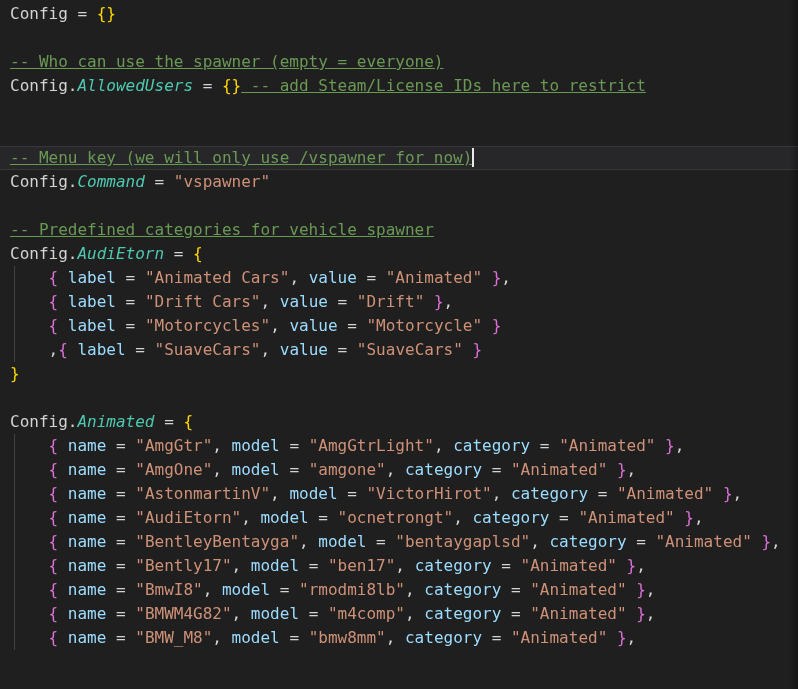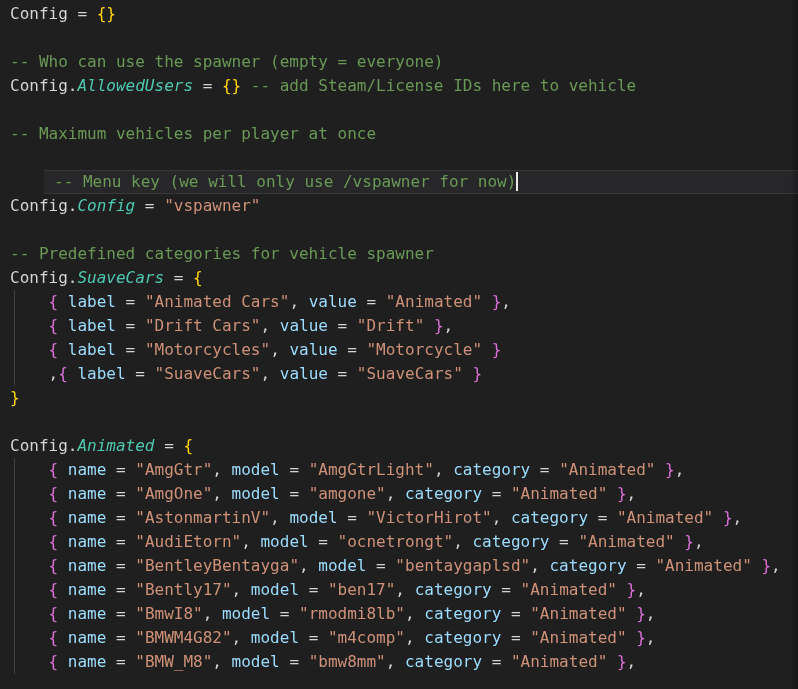--- a/index.html
+++ b/index.html
@@ -26,31 +26,30 @@
     line-height: 24px;
     font-size: 16px;
     white-space: pre;
     padding-left: 10px;
     color: var(--default, #d4d4d4);
   }
   .line.current {
     background: var(--current-line-bg, #27272a);
     box-shadow: inset 0 1px 0 var(--current-line-border, #38383a),
                 inset 0 -1px 0 var(--current-line-border, #38383a);
-    margin-left: 44px;
   }
   .line.guided::before {
     content: "";
     position: absolute;
     left: 14px; top: 0; bottom: 0;
     width: 1px;
     background: var(--indent-guide, #404040);
   }
   .tok-w  { color: var(--default, #d4d4d4); }
-  .tok-c  { color: var(--comment, #6a9955); }
+  .tok-c  { color: var(--comment, #6a9955); text-decoration: underline; }
   .tok-t  { color: var(--property, #4ec9b0); font-style: italic; }
   .tok-k  { color: var(--key, #9cdcfe); }
   .tok-s  { color: var(--string, #ce9178); }
   .tok-n  { color: var(--number, #b5cea8); }
   .tok-b1 { color: var(--brace-outer, #ffd700); }
   .tok-b2 { color: var(--brace-inner, #da70d6); }
   .cursor {
     display: inline-block;
     width: 2px; height: 19px;
     background: var(--cursor, #eaeaea);
@@ -67,29 +66,28 @@
   }
 </style>
 </head>
 <body>
 
 <div class="editor">
   <div class="code-area" id="code-lines">
       <div class="line"><span class="tok-w">Config = </span><span class="tok-b1">{}</span></div>
       <div class="line"></div>
       <div class="line"><span class="tok-c">-- Who can use the spawner (empty = everyone)</span></div>
-      <div class="line"><span class="tok-w">Config.</span><span class="tok-t">AllowedUsers</span><span class="tok-w"> = </span><span class="tok-b1">{}</span><span class="tok-c"> -- add Steam/License IDs here to vehicle</span></div>
+      <div class="line"><span class="tok-w">Config.</span><span class="tok-t">AllowedUsers</span><span class="tok-w"> = </span><span class="tok-b1">{}</span><span class="tok-c"> -- add Steam/License IDs here to restrict</span></div>
       <div class="line"></div>
-      <div class="line"><span class="tok-c">-- Maximum vehicles per player at once</span></div>
       <div class="line"></div>
       <div class="line current"><span class="tok-c">-- Menu key (we will only use /vspawner for now)</span><span class="cursor"></span></div>
-      <div class="line"><span class="tok-w">Config.</span><span class="tok-t">Config</span><span class="tok-w"> = </span><span class="tok-s">"vspawner"</span></div>
+      <div class="line"><span class="tok-w">Config.</span><span class="tok-t">Command</span><span class="tok-w"> = </span><span class="tok-s">"vspawner"</span></div>
       <div class="line"></div>
       <div class="line"><span class="tok-c">-- Predefined categories for vehicle spawner</span></div>
-      <div class="line"><span class="tok-w">Config.</span><span class="tok-t">SuaveCars</span><span class="tok-w"> = </span><span class="tok-b1">{</span></div>
+      <div class="line"><span class="tok-w">Config.</span><span class="tok-t">AudiEtorn</span><span class="tok-w"> = </span><span class="tok-b1">{</span></div>
       <div class="line guided"><span class="tok-w">    </span><span class="tok-b2">{</span><span class="tok-w"> </span><span class="tok-k">label</span><span class="tok-w"> = </span><span class="tok-s">"Animated Cars"</span><span class="tok-w">, </span><span class="tok-k">value</span><span class="tok-w"> = </span><span class="tok-s">"Animated"</span><span class="tok-w"> </span><span class="tok-b2">}</span><span class="tok-w">,</span></div>
       <div class="line guided"><span class="tok-w">    </span><span class="tok-b2">{</span><span class="tok-w"> </span><span class="tok-k">label</span><span class="tok-w"> = </span><span class="tok-s">"Drift Cars"</span><span class="tok-w">, </span><span class="tok-k">value</span><span class="tok-w"> = </span><span class="tok-s">"Drift"</span><span class="tok-w"> </span><span class="tok-b2">}</span><span class="tok-w">,</span></div>
       <div class="line guided"><span class="tok-w">    </span><span class="tok-b2">{</span><span class="tok-w"> </span><span class="tok-k">label</span><span class="tok-w"> = </span><span class="tok-s">"Motorcycles"</span><span class="tok-w">, </span><span class="tok-k">value</span><span class="tok-w"> = </span><span class="tok-s">"Motorcycle"</span><span class="tok-w"> </span><span class="tok-b2">}</span></div>
       <div class="line guided"><span class="tok-w">    ,</span><span class="tok-b2">{</span><span class="tok-w"> </span><span class="tok-k">label</span><span class="tok-w"> = </span><span class="tok-s">"SuaveCars"</span><span class="tok-w">, </span><span class="tok-k">value</span><span class="tok-w"> = </span><span class="tok-s">"SuaveCars"</span><span class="tok-w"> </span><span class="tok-b2">}</span></div>
       <div class="line"><span class="tok-b1">}</span></div>
       <div class="line"></div>
       <div class="line"><span class="tok-w">Config.</span><span class="tok-t">Animated</span><span class="tok-w"> = </span><span class="tok-b1">{</span></div>
       <div class="line guided"><span class="tok-w">    </span><span class="tok-b2">{</span><span class="tok-w"> </span><span class="tok-k">name</span><span class="tok-w"> = </span><span class="tok-s">"AmgGtr"</span><span class="tok-w">, </span><span class="tok-k">model</span><span class="tok-w"> = </span><span class="tok-s">"AmgGtrLight"</span><span class="tok-w">, </span><span class="tok-k">category</span><span class="tok-w"> = </span><span class="tok-s">"Animated"</span><span class="tok-w"> </span><span class="tok-b2">}</span><span class="tok-w">,</span></div>
       <div class="line guided"><span class="tok-w">    </span><span class="tok-b2">{</span><span class="tok-w"> </span><span class="tok-k">name</span><span class="tok-w"> = </span><span class="tok-s">"AmgOne"</span><span class="tok-w">, </span><span class="tok-k">model</span><span class="tok-w"> = </span><span class="tok-s">"amgone"</span><span class="tok-w">, </span><span class="tok-k">category</span><span class="tok-w"> = </span><span class="tok-s">"Animated"</span><span class="tok-w"> </span><span class="tok-b2">}</span><span class="tok-w">,</span></div>
       <div class="line guided"><span class="tok-w">    </span><span class="tok-b2">{</span><span class="tok-w"> </span><span class="tok-k">name</span><span class="tok-w"> = </span><span class="tok-s">"AstonmartinV"</span><span class="tok-w">, </span><span class="tok-k">model</span><span class="tok-w"> = </span><span class="tok-s">"VictorHirot"</span><span class="tok-w">, </span><span class="tok-k">category</span><span class="tok-w"> = </span><span class="tok-s">"Animated"</span><span class="tok-w"> </span><span class="tok-b2">}</span><span class="tok-w">,</span></div>

